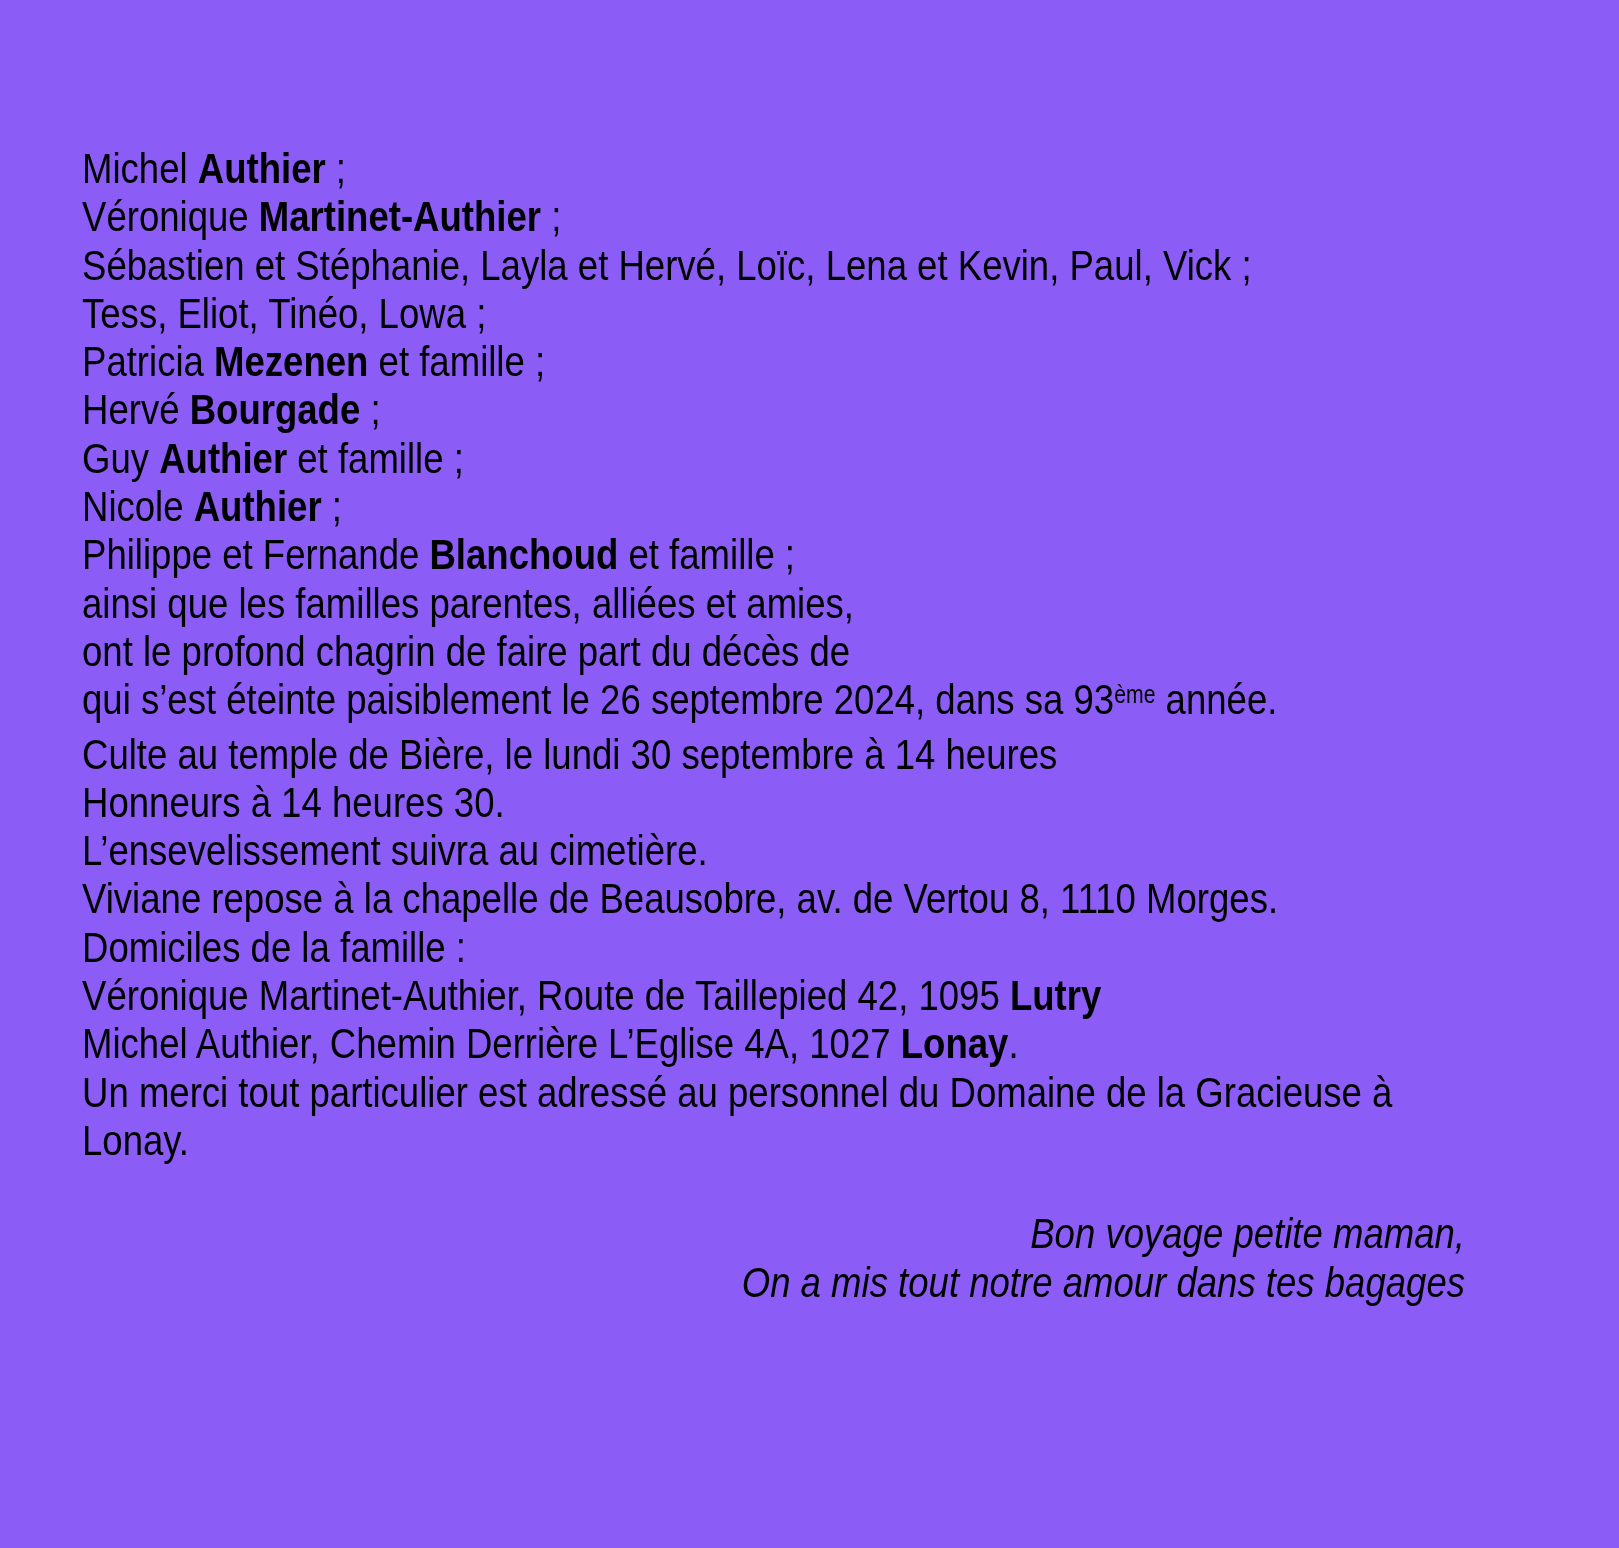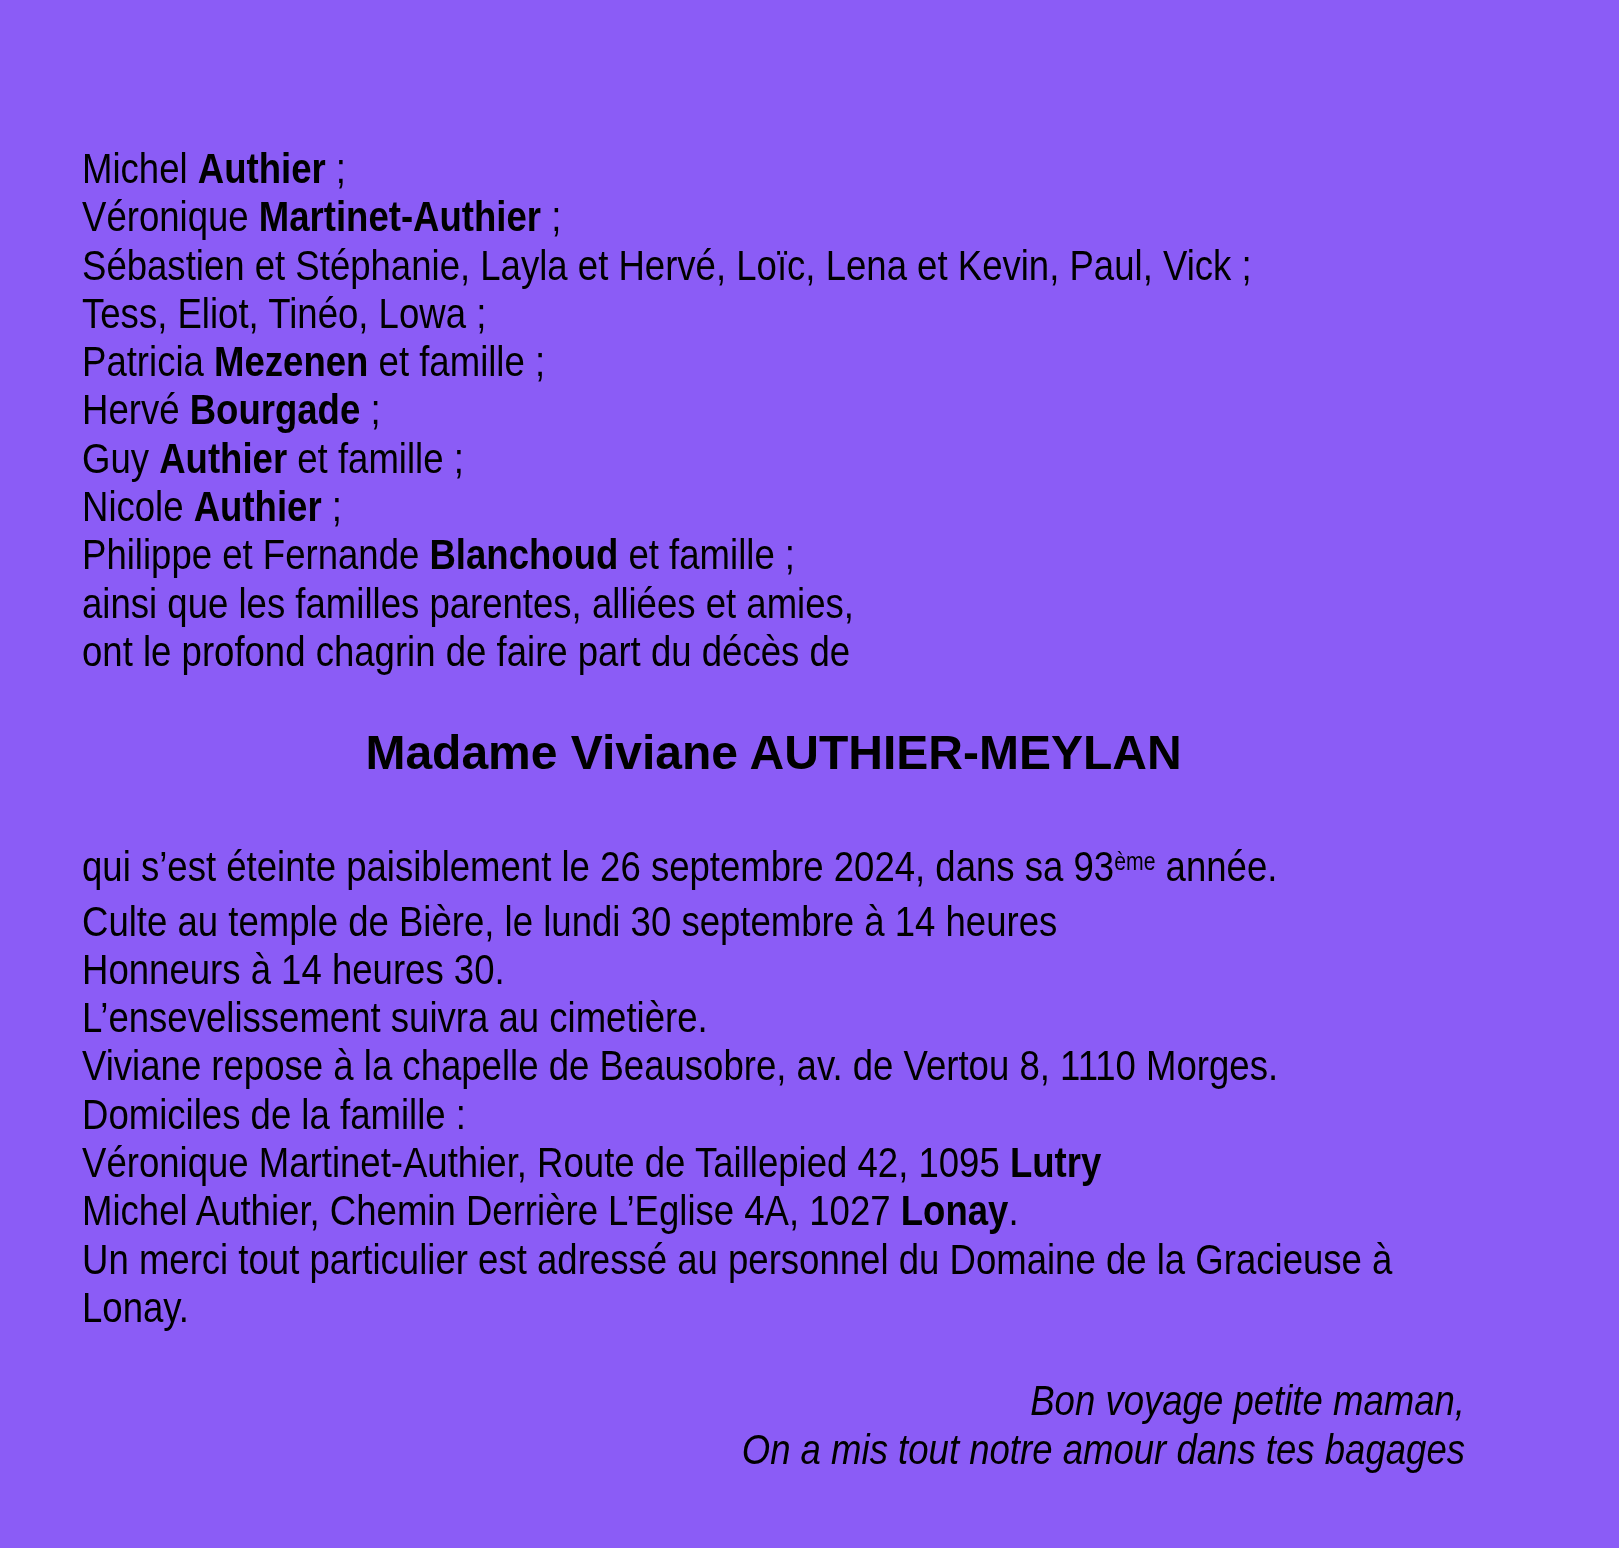--- a/index.html
+++ b/index.html
@@ -67,21 +67,20 @@
     <p class="line"><span>Tess, Eliot, Tinéo, Lowa ;</span></p>
     <p class="line"><span>Patricia </span><span class="b">Mezenen</span><span> et famille ;</span></p>
     <p class="line"><span>Hervé </span><span class="b">Bourgade</span><span> ;</span></p>
     <p class="line"><span>Guy </span><span class="b">Authier</span><span> et famille ;</span></p>
     <p class="line"><span>Nicole </span><span class="b">Authier</span><span> ;</span></p>
     <p class="line"><span>Philippe et Fernande </span><span class="b">Blanchoud</span><span> et famille ;</span></p>
     <p class="line"><span>ainsi que les familles parentes, alliées et amies,</span></p>
     <p class="line"><span>ont le profond chagrin de faire part du décès de</span></p>
   </section>
 
-  <h1 class="doc-title">Madame Viviane AUTHIER-MEYLAN</h1>
 
   <section class="condensed-left">
     <p class="line"><span>qui s’est éteinte paisiblement le 26 septembre 2024, dans sa 93</span><span class="sup">ème</span><span> année.</span></p>
     <p class="line"><span>Culte au temple de Bière, le lundi 30 septembre à 14 heures</span></p>
     <p class="line"><span>Honneurs à 14 heures 30.</span></p>
     <p class="line"><span>L’ensevelissement suivra au cimetière.</span></p>
     <p class="line"><span>Viviane repose à la chapelle de Beausobre, av. de Vertou 8, 1110 Morges.</span></p>
     <p class="line"><span>Domiciles de la famille :</span></p>
     <p class="line"><span>Véronique Martinet-Authier, Route de Taillepied 42, 1095 </span><span class="b">Lutry</span></p>
     <p class="line"><span>Michel Authier, Chemin Derrière L’Eglise 4A, 1027 </span><span class="b">Lonay</span><span>.</span></p>

